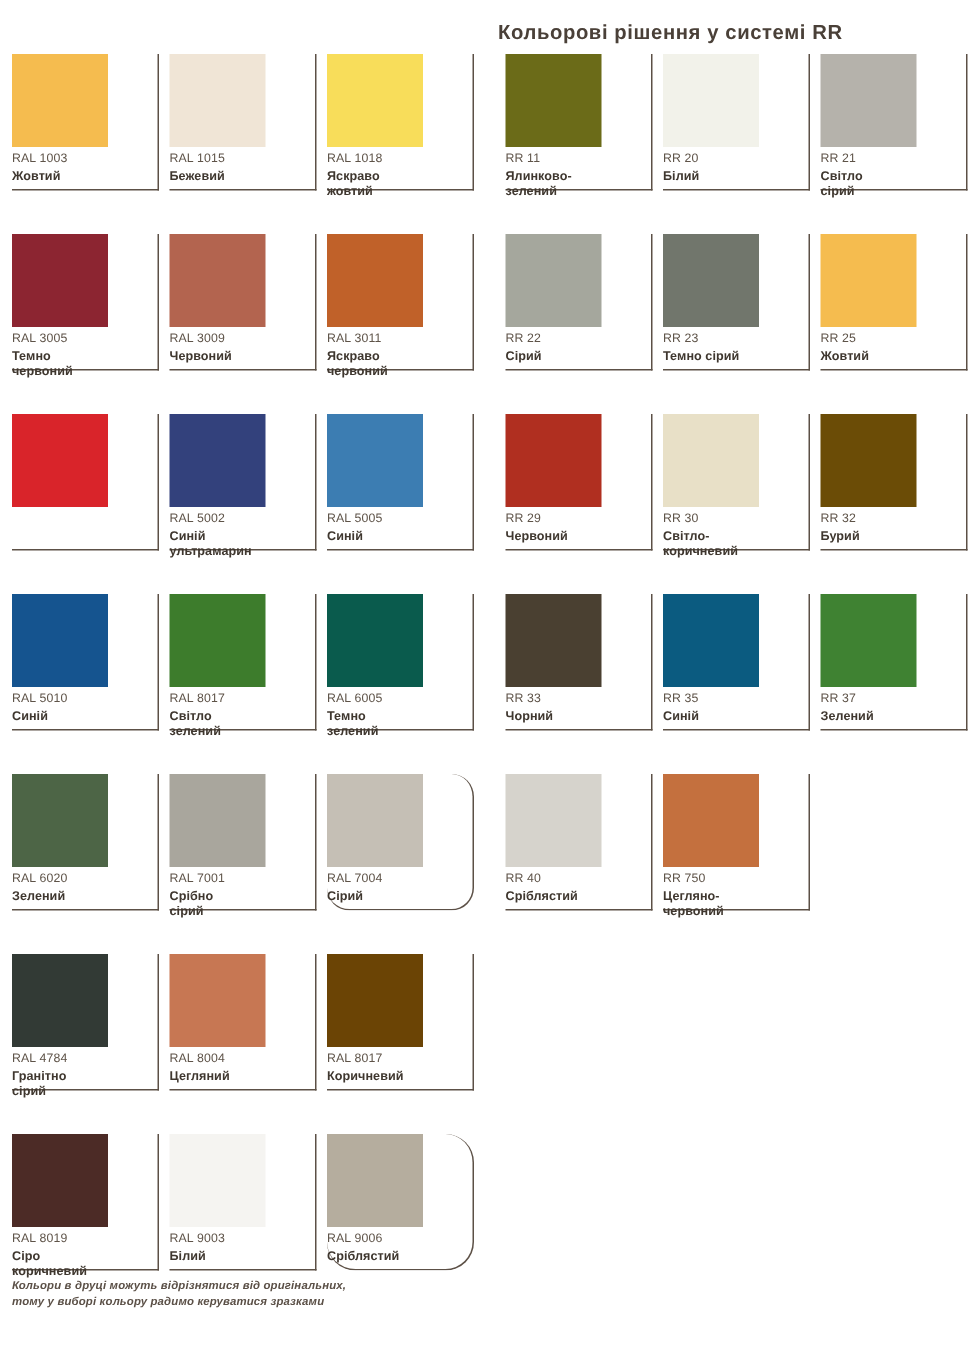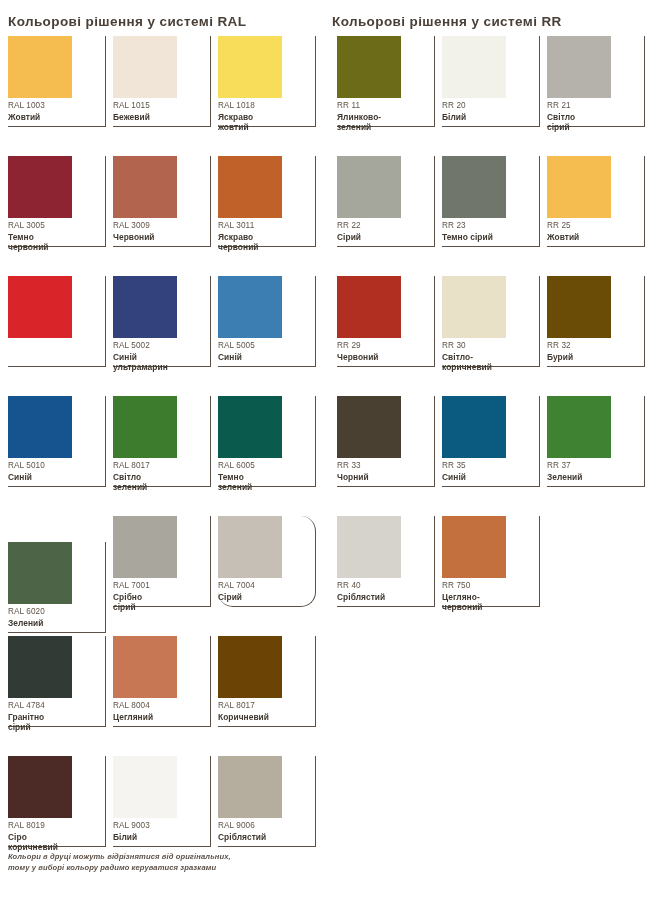--- a/index.html
+++ b/index.html
@@ -94,21 +94,20 @@
     font-weight: bold;
     color: #5b5047;
     letter-spacing: 0.1px;
   }
 </style>
 </head>
 <body>
 
 <div class="page">
 
-  <h1 class="section-title" id="title-ral">Кольорові рішення у системі RAL</h1>
 
   <h1 class="section-title" id="title-rr">Кольорові рішення у системі RR</h1>
 
   <div class="grid" id="grid-ral">
       <div class="cell" style="left: 8px; top: 0px;">
         <div class="chip" style="background: rgb(245, 188, 79);"></div>
         <div class="labels">
           <div class="code">RAL 1003</div>
           <div class="name">Жовтий</div>
         </div>
@@ -185,21 +184,21 @@
         </div>
       </div>
       <div class="cell" style="left: 218px; top: 360px;">
         <div class="chip" style="background: rgb(10, 91, 77);"></div>
         <div class="labels">
           <div class="code">RAL 6005</div>
           <div class="name">Темно
 зелений</div>
         </div>
       </div>
-      <div class="cell" style="left: 8px; top: 480px; margin-top: 26px;">
+      <div class="cell" style="left: 8px; top: 480px;">
         <div class="chip" style="background: rgb(77, 101, 70);"></div>
         <div class="labels">
           <div class="code">RAL 6020</div>
           <div class="name">Зелений</div>
         </div>
       </div>
       <div class="cell" style="left: 113px; top: 480px;">
         <div class="chip" style="background: rgb(169, 166, 157);"></div>
         <div class="labels">
           <div class="code">RAL 7001</div>
@@ -244,21 +243,21 @@
 коричневий</div>
         </div>
       </div>
       <div class="cell" style="left: 113px; top: 720px;">
         <div class="chip" style="background: rgb(245, 244, 241);"></div>
         <div class="labels">
           <div class="code">RAL 9003</div>
           <div class="name">Білий</div>
         </div>
       </div>
-      <div class="cell" style="left: 218px; top: 720px;">
+      <div class="cell" style="left: 218px; top: 720px; border-radius: 19px;">
         <div class="chip" style="background: rgb(181, 173, 158);"></div>
         <div class="labels">
           <div class="code">RAL 9006</div>
           <div class="name">Сріблястий</div>
         </div>
       </div>
     </div>
   <div class="grid" id="grid-rr">
       <div class="cell" style="left: 337px; top: 0px;">
         <div class="chip" style="background: rgb(107, 107, 24);"></div>

